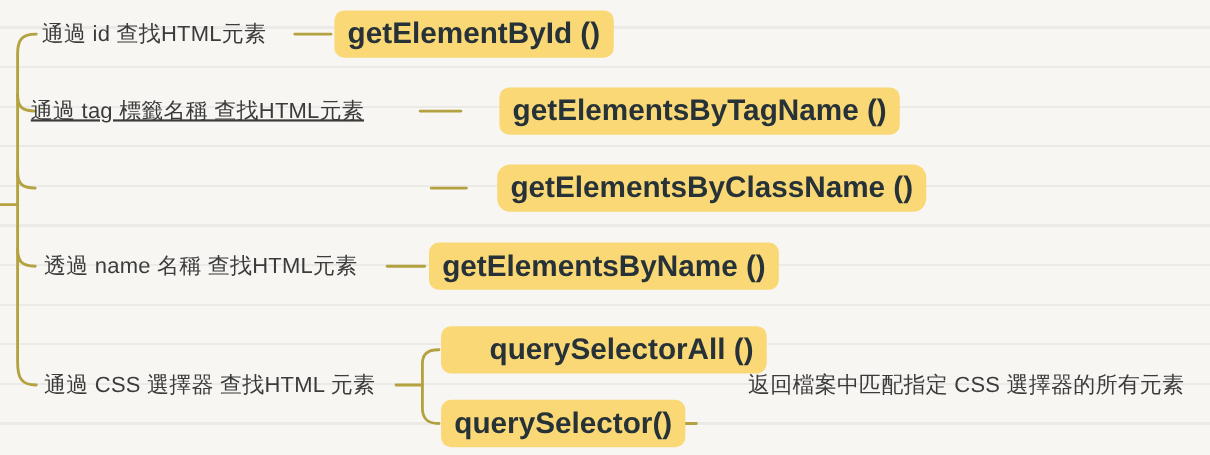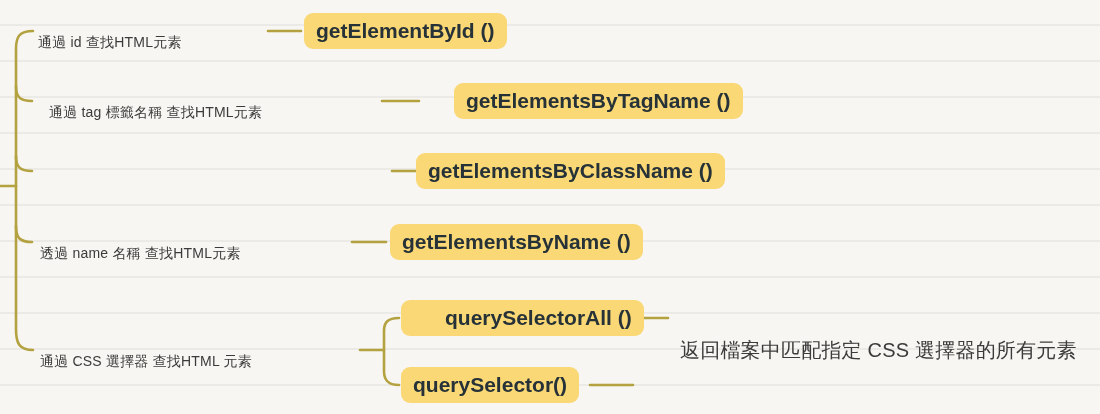--- a/index.html
+++ b/index.html
@@ -20,31 +20,30 @@
   }
   .connector-svg {
     position: absolute;
     left: 0; top: 0;
     width: 1100px; height: 414px;
     z-index: 1;
   }
   .label {
     position: absolute;
     transform: translateY(-50%);
-    font-size: 14px;
+    font-size: 20px;
     color: #3b3b3b;
     white-space: nowrap;
     letter-spacing: 0.2px;
     z-index: 2;
-    margin-top: 12px;
   }
   .node {
     position: absolute;
     transform: translateY(-50%);
-    font-size: 21px;
+    font-size: 27px;
     font-weight: 700;
     color: #263238;
     background: #f9d875;
     padding: 6px 12px;
     border-radius: 9px;
     white-space: nowrap;
     z-index: 2;
   }
   .desc {
     position: absolute;
@@ -81,24 +80,24 @@
       <path d="M 399 318 C 387 318 384 323 384 331 L 384 371 C 384 379 387 385 399 385"></path>
 
       <path d="M 626 318 L 668 318"></path>
       <path d="M 590 385 L 633 385"></path>
     </g>
   </svg>
 
   <div class="label" style="left:38px; top:31px;">通過 id 查找HTML元素</div>
   <div class="node" style="left:304px; top:31px;">getElementById ()</div>
 
-  <div class="label" style="left:49px; top:101px;">通過 tag 標籤名稱 查找HTML元素</div>
+  <div class="label" style="left:28px; top:101px;text-decoration:underline;">通過 tag 標籤名稱 查找HTML元素</div>
   <div class="node" style="left:422px; top:101px;margin-left:32px;">getElementsByTagName ()</div>
 
-  <div class="node" style="left:416px; top:171px;">getElementsByClassName ()</div>
+  <div class="node" style="left:452px; top:171px;border-radius:12px;">getElementsByClassName ()</div>
 
   <div class="label" style="left:40px; top:242px;">透過 name 名稱 查找HTML元素</div>
   <div class="node" style="left:390px; top:242px;">getElementsByName ()</div>
 
   <div class="label" style="left:40px; top:350px;">通過 CSS 選擇器 查找HTML 元素</div>
 
   <div class="node" style="left:401px; top:318px;padding-left:44px;">querySelectorAll ()</div>
   <div class="desc" style="left:680px; top:318px;margin-top:32px;">返回檔案中匹配指定 CSS 選擇器的所有元素</div>
 
   <div class="node" style="left:401px; top:385px;">querySelector()</div>

